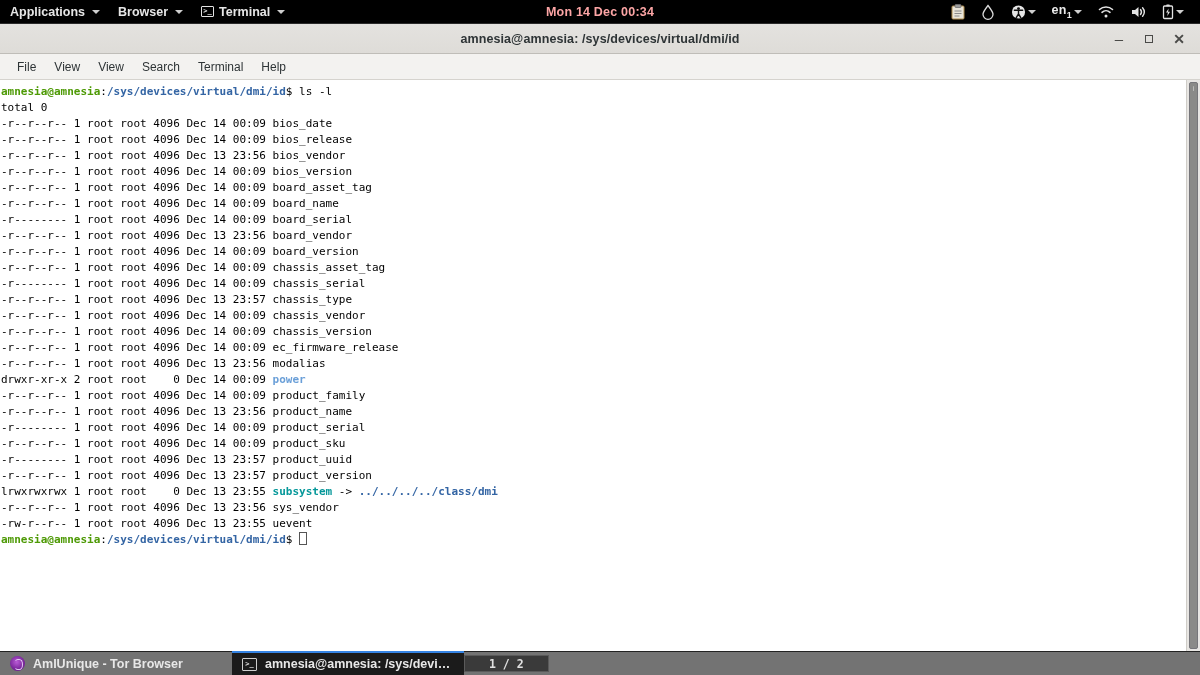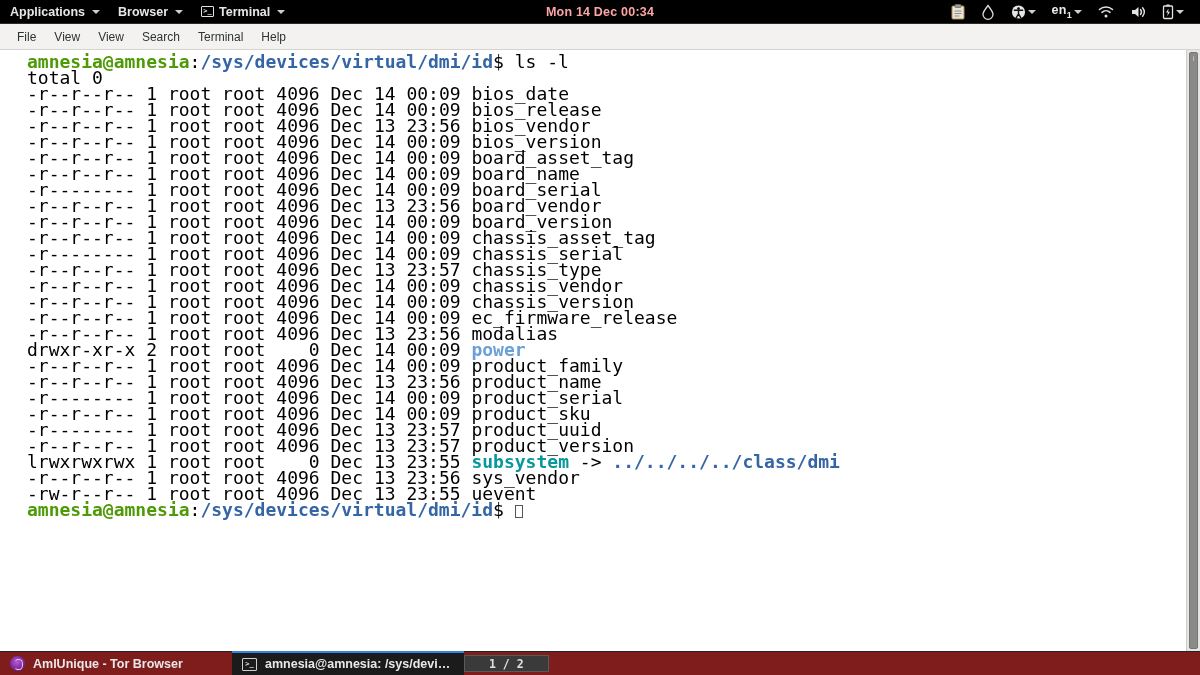--- a/index.html
+++ b/index.html
@@ -79,23 +79,22 @@
   }
   .menu-item{
     font-size:12px; color:#2e3436; padding:3px 9px; cursor:default; border-radius:2px;
   }
 
   
   .term-wrap{ flex:1 1 auto; display:flex; background:#ffffff; min-height:0; position:relative;}
   .term{
     flex:1 1 auto; padding:4px 0 0 1px; overflow:hidden;
     font-family:"DejaVu Sans Mono","Liberation Mono",monospace;
-    font-size:18px; line-height:16px; color:#000000;
+    font-size:11px; line-height:16px; color:#000000;
     white-space:pre;
-    margin-left:26px;
   }
   .term .ln{ height:16px; }
   .g{ color:#4e9a06; font-weight:bold; }      
   .b{ color:#3465a4; font-weight:bold; }      
   .dirblue{ color:#6a9fd8; font-weight:bold;} 
   .lnk{ color:#06989a; font-weight:bold; }    
   .lnktgt{ color:#3465a4; font-weight:bold; } 
   .cursor{
     display:inline-block; width:8px; height:13px;
     border:1px solid #555; vertical-align:-2px; background:transparent;
@@ -111,21 +110,21 @@
     background:#8a8a88; border-radius:2px; border:1px solid #76767a;
   }
   .sb-grip{
     position:absolute; left:3px; right:3px; top:3px; height:5px;
     background:#b9b9b7; border-radius:1px;
   }
 
   
   .taskbar{
     position:absolute; left:0; bottom:0; width:1200px; height:24px;
-    background:#7f1d1d; display:flex; align-items:stretch;
+    background:#737373; display:flex; align-items:stretch;
     border-top:1px solid #232323;
   }
   .task{
     display:flex; align-items:center; gap:8px;
     padding:0 10px; color:#e8e8e8; font-size:12.5px; font-weight:bold;
     cursor:default; min-width:0;
   }
   .task.first{ width:232px; }
   .task.active{
     width:232px; background:#1b1b1b; border-top:2px solid #3584e4;
@@ -227,20 +226,34 @@
         <rect x="4.3" y="0.6" width="3.4" height="1.6" rx="0.4" fill="#e2e2e2"></rect>
         <path d="M6.6 4.4 L4 8.6 L5.9 8.6 L5.2 12.3 L8 7.7 L6.1 7.7 Z" fill="#e2e2e2"></path>
       </svg>
       <span class="caret"></span>
     </div>
   </div>
 </div>
 
 <div class="window">
 
+  <div class="titlebar">
+    <div class="title-text">amnesia@amnesia: /sys/devices/virtual/dmi/id</div>
+    <div class="win-btns">
+      <div class="win-btn">
+          <span class="wb-min">–</span>
+        </div>
+      <div class="win-btn">
+          <span class="wb-max-sq"></span>
+        </div>
+      <div class="win-btn">
+          <span class="wb-close">✕</span>
+        </div>
+    </div>
+  </div>
 
   <div class="menubar">
     <div class="menu-item">File</div>
     <div class="menu-item">View</div>
     <div class="menu-item">View</div>
     <div class="menu-item">Search</div>
     <div class="menu-item">Terminal</div>
     <div class="menu-item">Help</div>
   </div>
 

